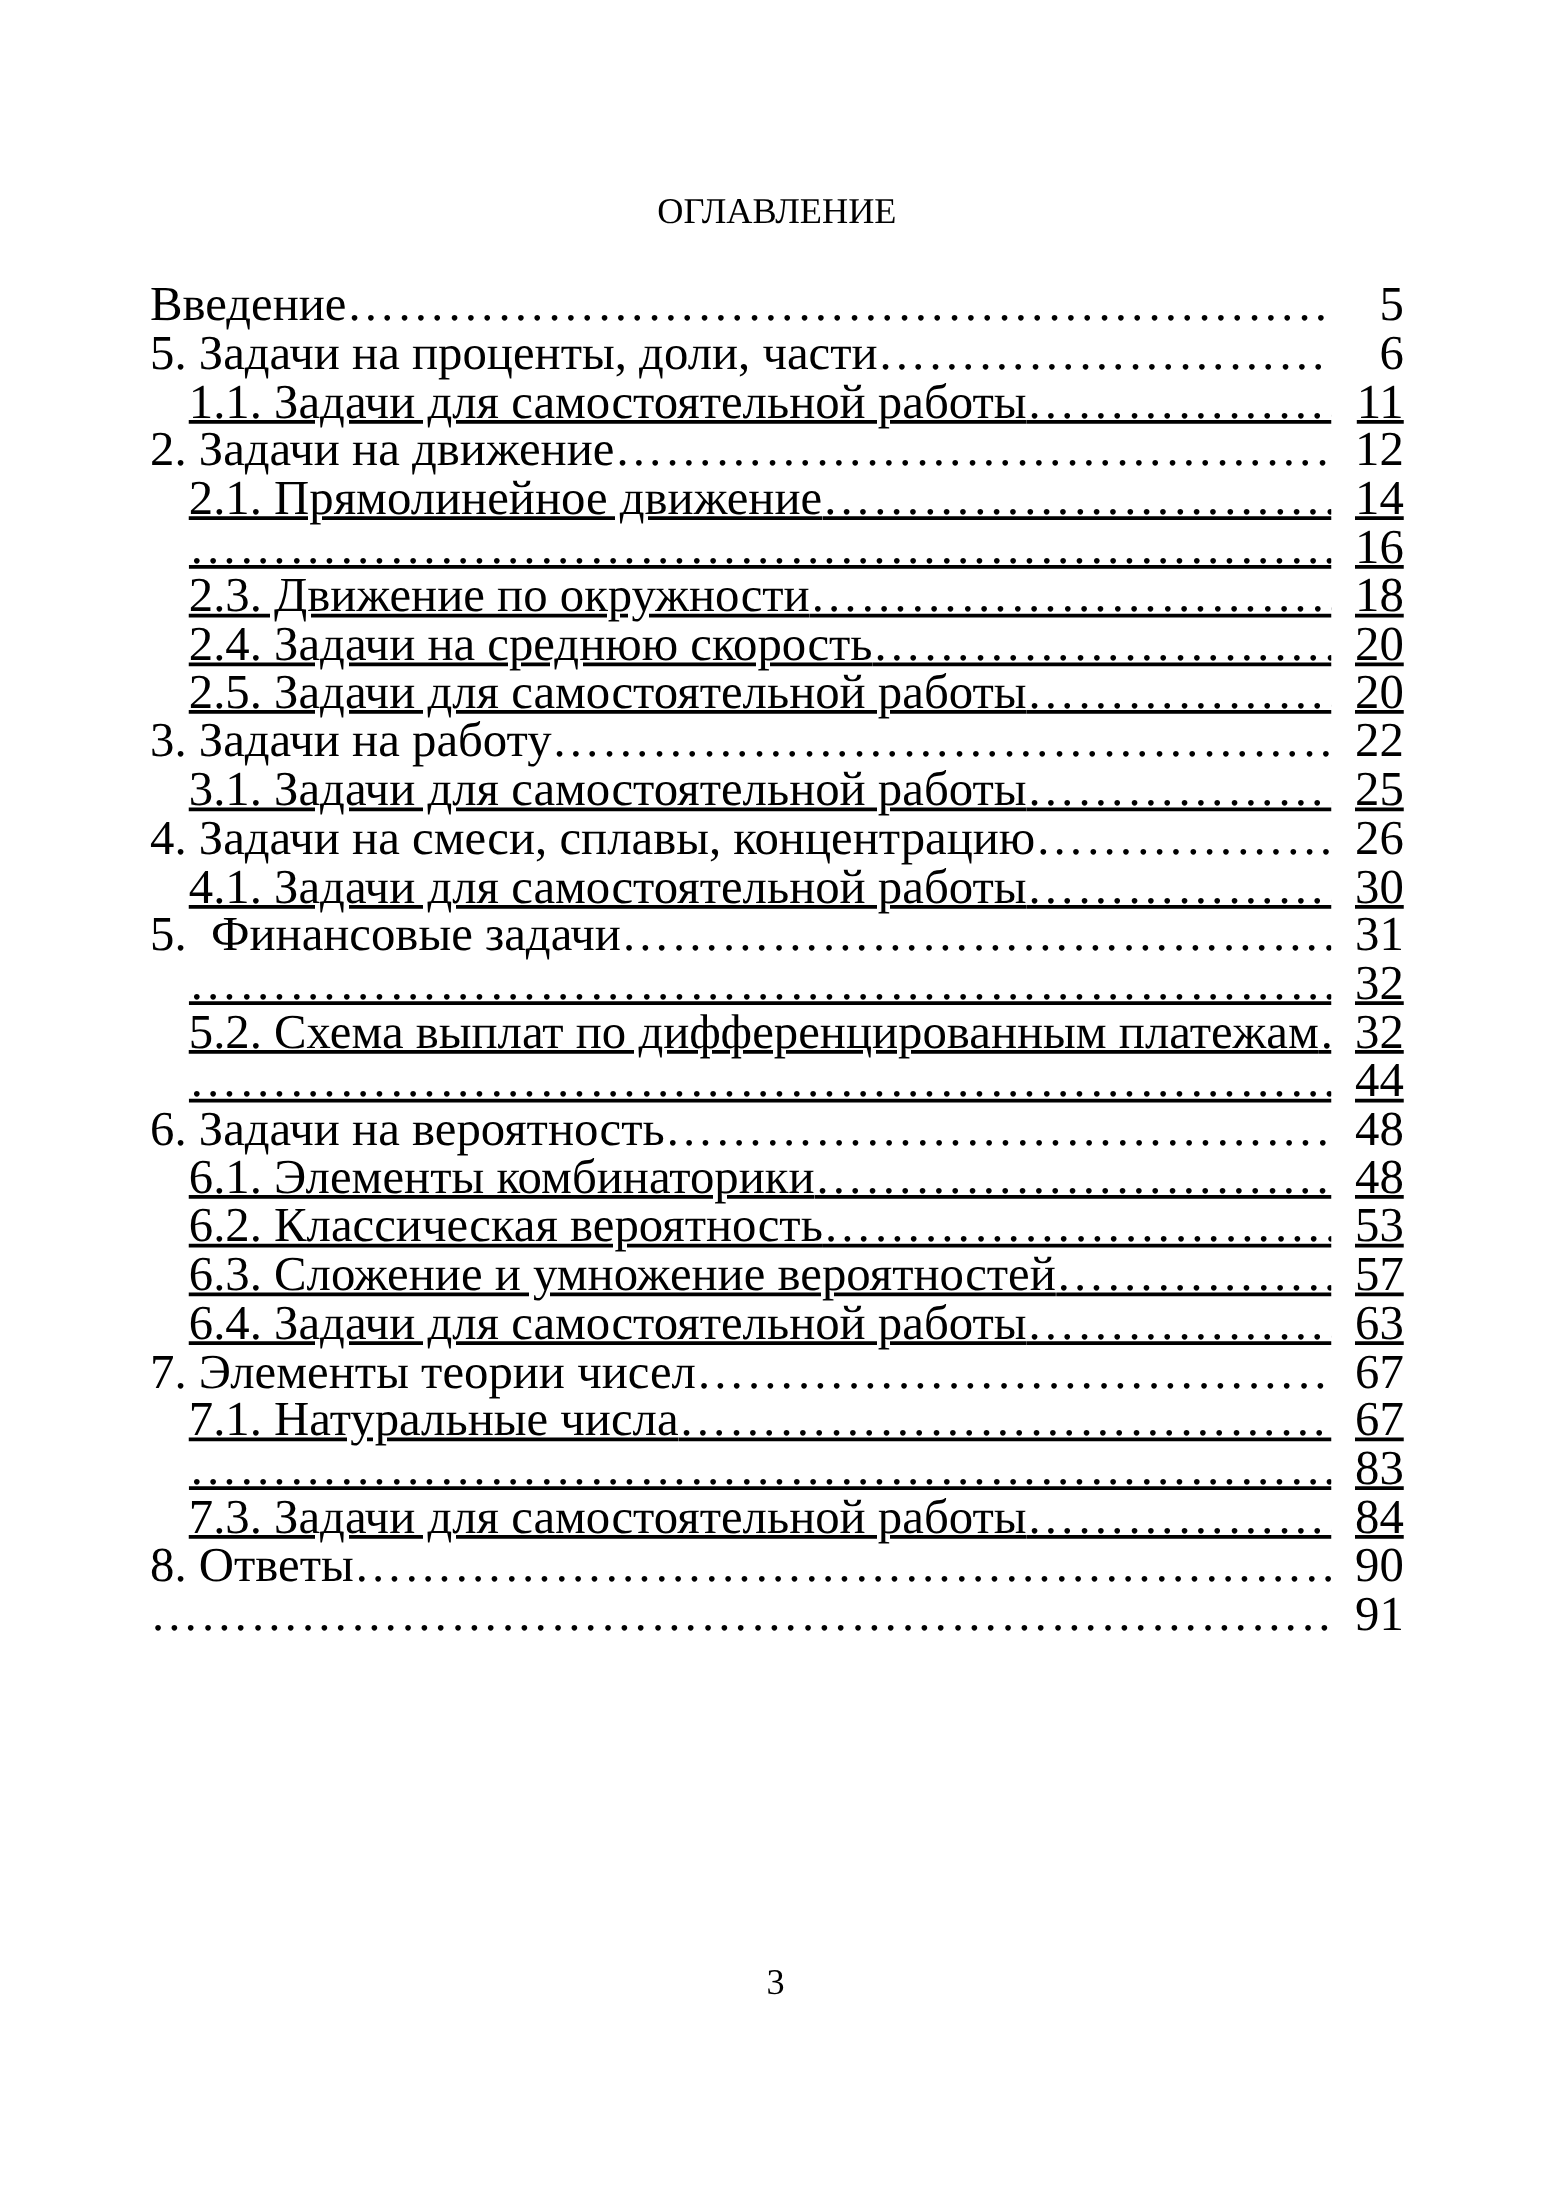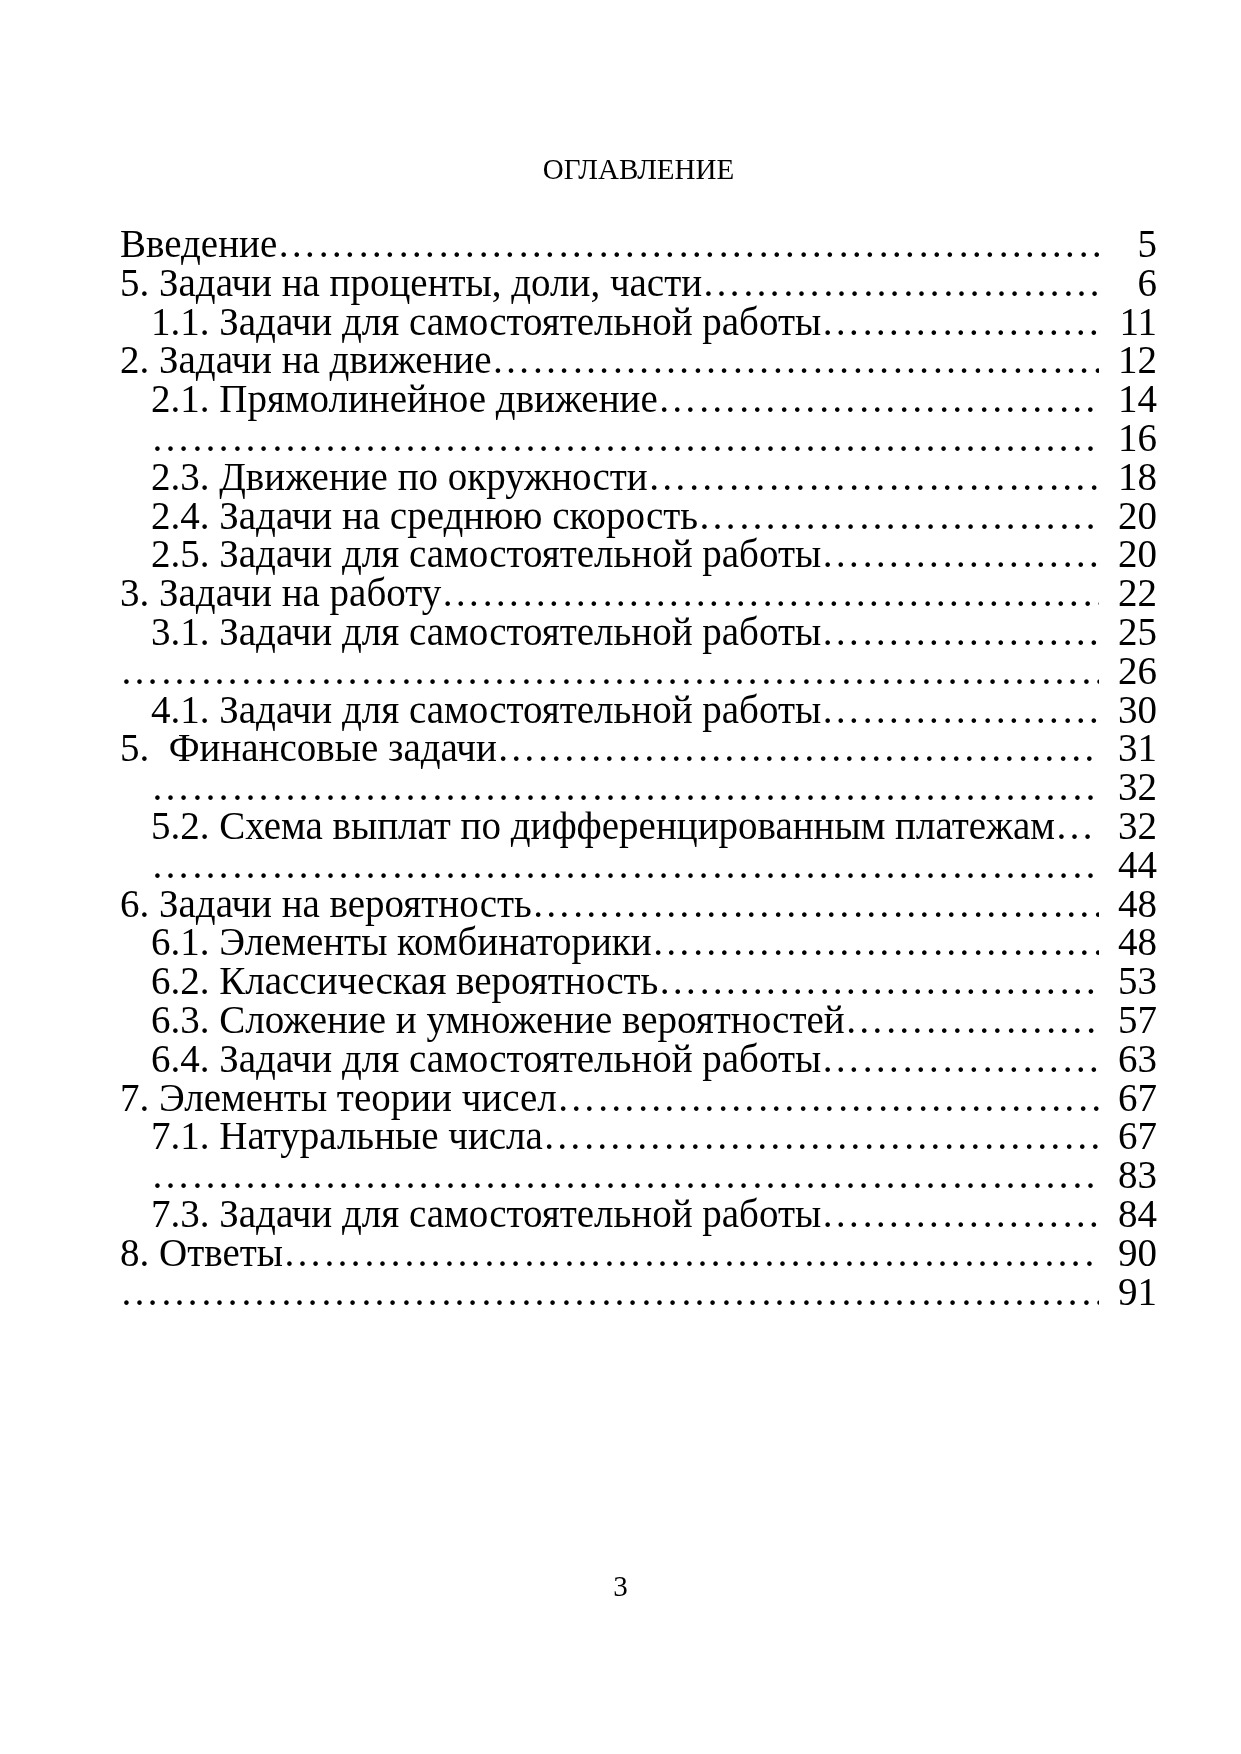--- a/index.html
+++ b/index.html
@@ -10,41 +10,42 @@
   body {
     width: 1241px;
     height: 1754px;
     position: relative;
     overflow: hidden;
     font-family: "Liberation Serif", "DejaVu Serif", serif;
     color: #000000;
   }
   .page {
     box-sizing: border-box;
-    padding: 150px 84px 0 120px;
+    padding: 150px 118px 0 120px;
   }
   .doc-title {
     font-size: 29px;
     line-height: 38px;
     font-weight: 400;
     text-align: center;
     margin: 0 0 37px 0;
   }
   .toc {
     width: 100%;
   }
   .toc-row {
     display: flex;
     align-items: baseline;
     font-size: 39px;
     line-height: 38.8px;
     white-space: nowrap;
   }
   .toc-row.level-1 {
     padding-left: 31px;
+    text-decoration: underline;
   }
   .toc-label {
     flex: 0 0 auto;
   }
   .toc-leader {
     flex: 1 1 auto;
     overflow: hidden;
     letter-spacing: 1px;
   }
   .toc-page {
@@ -117,20 +118,21 @@
     <span class="toc-label">3. Задачи на работу</span>
     <span class="toc-leader">……………………………………………………………………………………………………………………………………………………</span>
     <span class="toc-page">22</span>
   </div>
       <div class="toc-row level-1">
     <span class="toc-label">3.1. Задачи для самостоятельной работы</span>
     <span class="toc-leader">……………………………………………………………………………………………………………………………………………………</span>
     <span class="toc-page">25</span>
   </div>
       <div class="toc-row">
+    <span class="toc-label">4. Задачи на смеси, сплавы, концентрацию</span>
     <span class="toc-leader">……………………………………………………………………………………………………………………………………………………</span>
     <span class="toc-page">26</span>
   </div>
       <div class="toc-row level-1">
     <span class="toc-label">4.1. Задачи для самостоятельной работы</span>
     <span class="toc-leader">……………………………………………………………………………………………………………………………………………………</span>
     <span class="toc-page">30</span>
   </div>
       <div class="toc-row">
     <span class="toc-label">5.&nbsp; Финансовые задачи</span>

